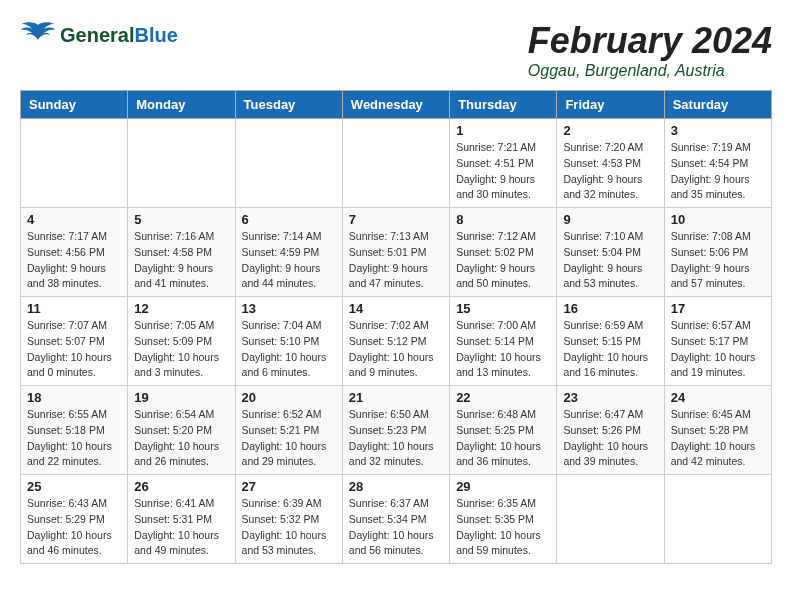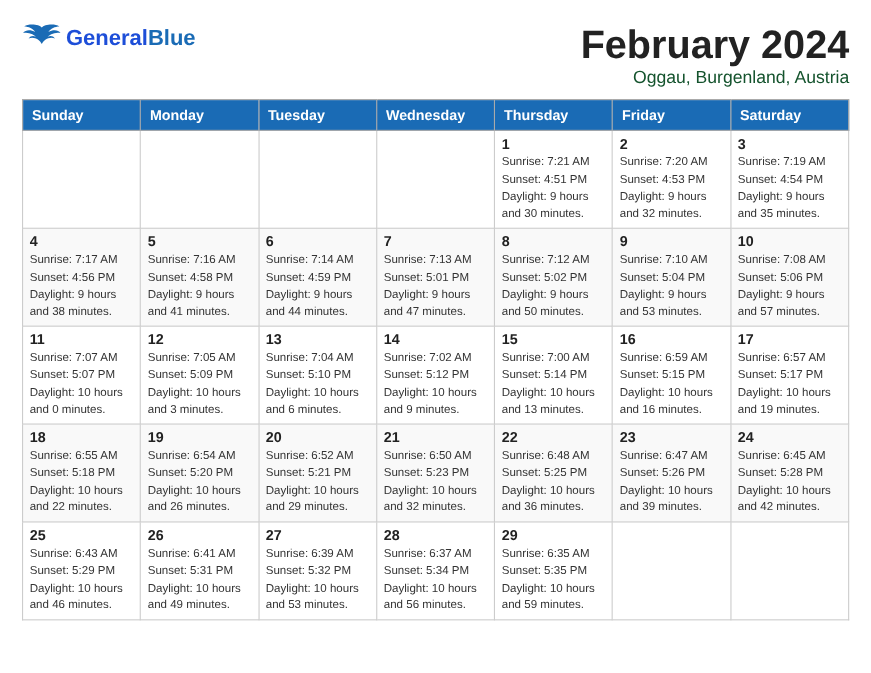--- a/index.html
+++ b/index.html
@@ -28,21 +28,21 @@
       line-height: 1;
     }
     .logo-text span {
       color: #1a6bb5;
     }
     .logo-bird {
       width: 36px;
       height: 30px;
     }
     .title-block {
-      text-align: right;
+      font-style: italic;
     }
     .month-year {
       font-size: 36px;
       font-weight: bold;
       color: #222;
     }
     .location {
       font-size: 16px;
       color: #14532d;
     }
@@ -90,21 +90,21 @@
 </head>
 <body>
 
 <div class="header">
   <div class="logo">
     <svg class="logo-bird" viewBox="0 0 36 30" xmlns="http://www.w3.org/2000/svg">
       <path d="M18 5 C20 2, 30 1, 34 4 C30 4, 26 6, 24 9 C28 7, 33 7, 35 10 C30 9, 25 11, 22 15 C24 12, 28 12, 30 15 C25 13, 20 16, 18 20 C16 16, 11 13, 6 15 C8 12, 12 12, 14 15 C11 11, 6 9, 1 10 C3 7, 8 7, 12 9 C10 6, 6 4, 2 4 C6 1, 16 2, 18 5Z" fill="#1a6bb5"></path>
     </svg>
     <div>
       <div class="logo-text" style="font-size:20px; line-height:1.1;">
-        <span style="color:#1d4ed8;">General</span><span style="color:#1a6bb5;margin-top:32px;">Blue</span>
+        <span style="color:#14532d;">General</span><span style="color:#1a6bb5;margin-top:32px;">Blue</span>
       </div>
     </div>
   </div>
   <div class="title-block">
     <div class="month-year">February 2024</div>
     <div class="location">Oggau, Burgenland, Austria</div>
   </div>
 </div>
 
 <table>

